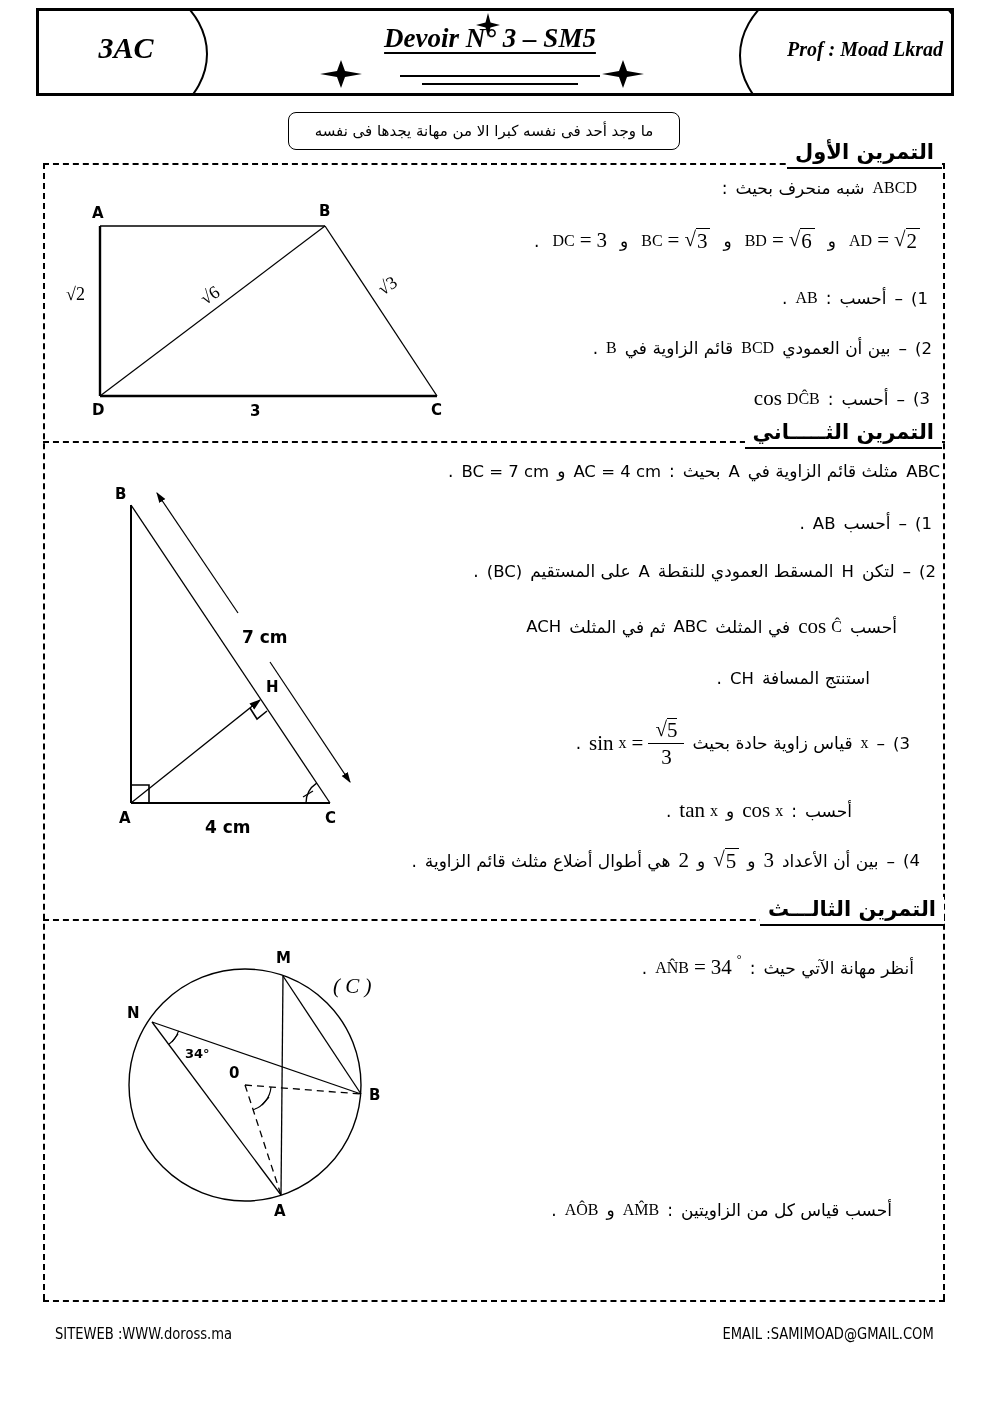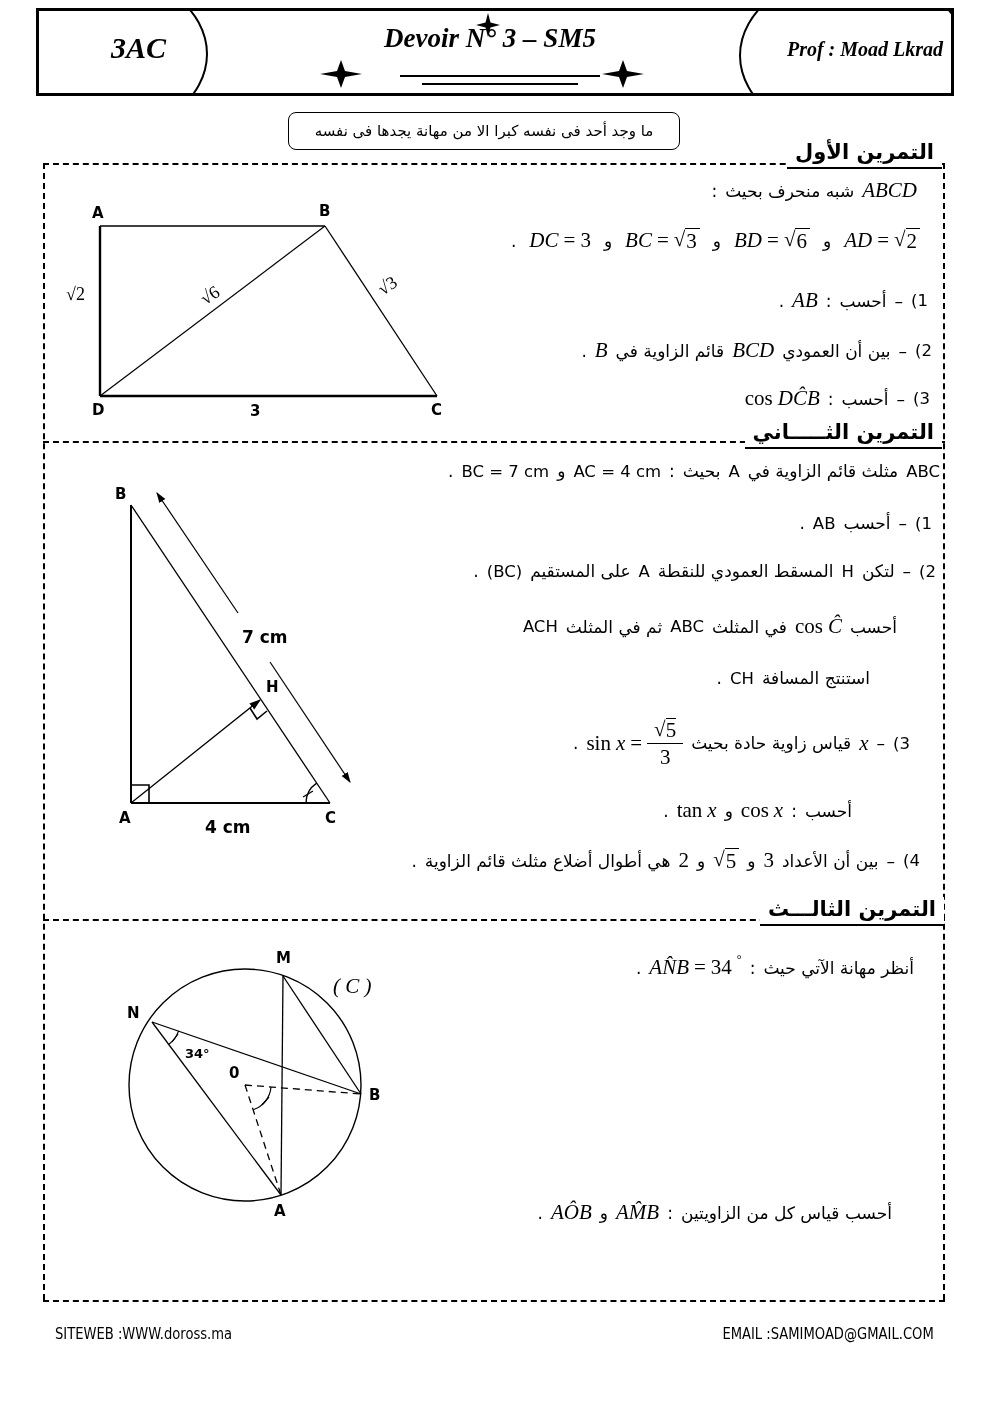--- a/index.html
+++ b/index.html
@@ -3,47 +3,47 @@
 <meta charset="utf-8">
 <style>
   html,body{margin:0;padding:0;background:#fff;}
   .page{position:relative;width:992px;height:1403px;background:#fff;color:#000;
         font-family:"DejaVu Sans",sans-serif;overflow:hidden;}
   
   .hdr{position:absolute;left:36px;top:8px;width:912px;height:82px;border:3px solid #000;overflow:hidden;}
   .ell{position:absolute;border:2.5px solid #000;border-radius:50%;background:transparent;}
   .ell-l{left:-50px;top:-40px;width:215px;height:162px;}
   .ell-r{left:700px;top:-40px;width:225px;height:165px;}
-  .hdr-class{position:absolute;left:47px;top:20px;width:80px;text-align:right;
+  .hdr-class{position:absolute;left:47px;top:20px;width:80px;text-align:center;
              font-family:"Liberation Serif","DejaVu Serif",serif;font-style:italic;font-weight:bold;font-size:30px;}
   .hdr-prof{position:absolute;left:720px;top:27px;width:212px;text-align:center;
             font-family:"Liberation Serif","DejaVu Serif",serif;font-style:italic;font-weight:bold;font-size:20px;}
   .hdr-title{position:absolute;left:291px;top:12px;width:320px;text-align:center;
              font-family:"Liberation Serif","DejaVu Serif",serif;font-style:italic;font-weight:bold;font-size:27px;
-             text-underline-offset:5px;}
+             text-decoration:underline;text-underline-offset:5px;}
   .hline{position:absolute;border-top:2px solid #000;height:0;}
   .h1{left:361px;top:64px;width:200px;}
   .h2{left:383px;top:72px;width:156px;}
   .star{position:absolute;}
   
   .quote{position:absolute;left:288px;top:112px;width:390px;height:36px;border:1.6px solid #000;border-radius:8px;
          display:flex;align-items:center;justify-content:center;font-size:15px;direction:rtl;}
   
   .sec-title{position:absolute;z-index:3;background:#fff;font-weight:bold;font-size:21px;
              padding:0 8px 3px 8px;border-bottom:2.6px solid #000;direction:rtl;white-space:nowrap;}
   .dash-h{position:absolute;height:0;border-top:2.2px dashed #000;z-index:1;}
   .dash-v{position:absolute;width:0;border-left:2.2px dashed #000;z-index:1;}
   
   .rtl-line{position:absolute;display:flex;flex-direction:row;direction:rtl;align-items:center;
             column-gap:8px;white-space:nowrap;z-index:2;}
   .tok{unicode-bidi:isolate;white-space:nowrap;}
   .ar{font-size:17px;}
   .num{direction:ltr;font-size:16.5px;}
   .lat{direction:ltr;font-size:16.5px;font-family:"DejaVu Sans",sans-serif;}
-  .mi{font-family:"Liberation Serif","DejaVu Serif",serif;font-style:italic;font-size:21px;text-align:right;}
+  .mi{font-family:"Liberation Serif","DejaVu Serif",serif;font-size:16px;text-align:right;}
   .mr{font-family:"Liberation Serif","DejaVu Serif",serif;font-style:normal;font-size:21px;}
   .mathexp{display:inline-flex;align-items:center;column-gap:5px;direction:ltr;}
   .sqrt{display:inline-flex;align-items:flex-start;}
   .sqrt .sign{line-height:1.05;}
   .sqrt .rad{border-top:1.7px solid #000;line-height:1.1;padding:1px 3px 0 1px;}
   .frac{display:inline-flex;flex-direction:column;align-items:center;line-height:1.05;}
   .frac .ftop{display:inline-flex;border-bottom:1.7px solid #000;padding:0 7px 2px 7px;}
   .frac .fbot{padding-top:2px;}
   .sup{font-size:12px;position:relative;top:-8px;}
   

